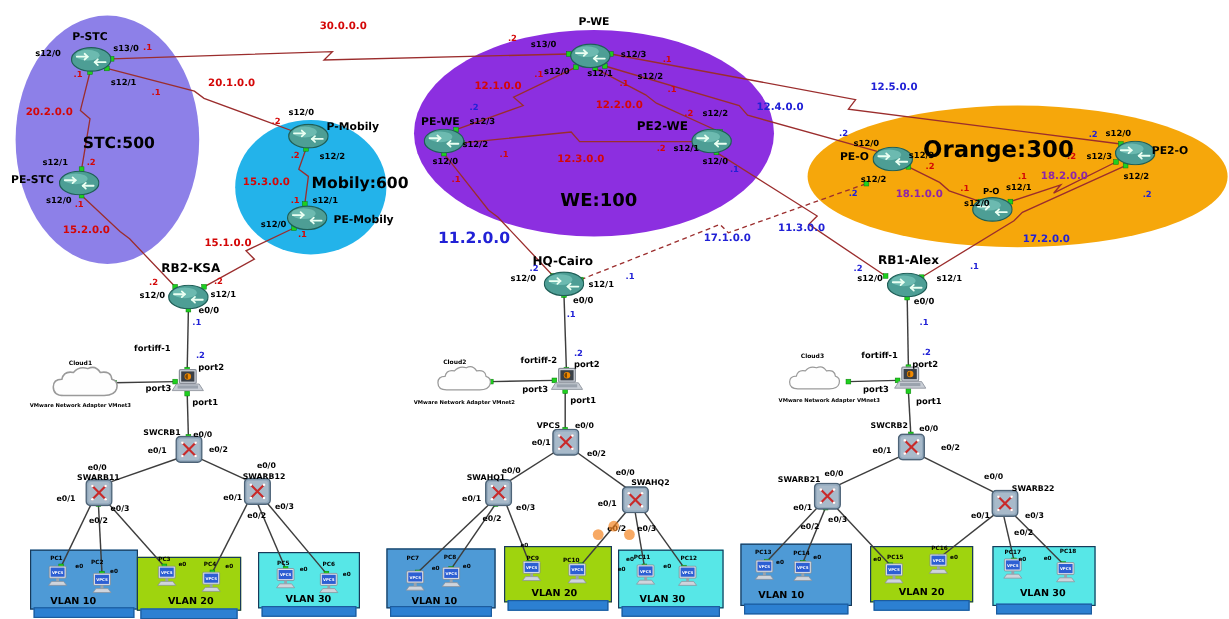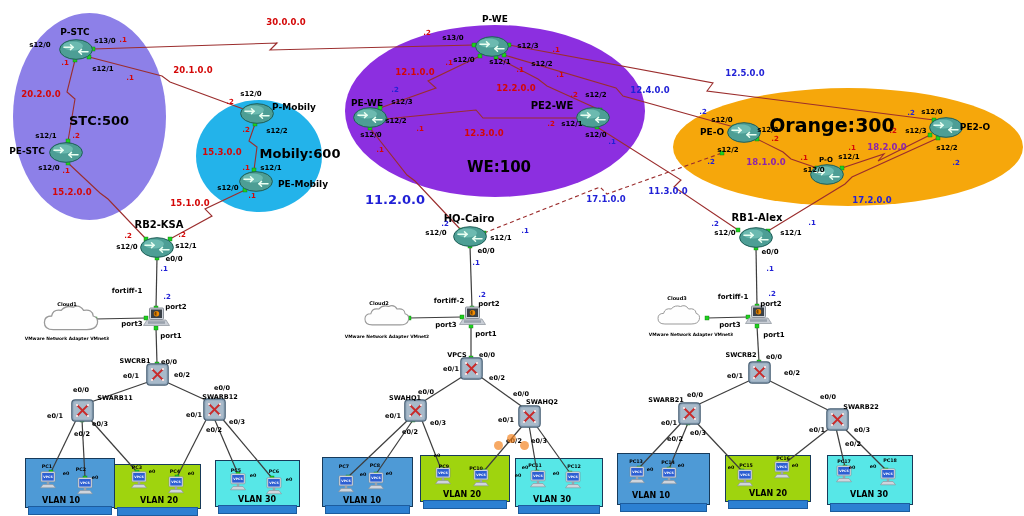--- a/index.html
+++ b/index.html
@@ -692,21 +692,21 @@
     <span class="lbl c-k" style="left: 67px; top: 304px; font-size: 5px;">Cloud1</span>
     <span class="lbl c-k" style="left: 379px; top: 303px; font-size: 5px;">Cloud2</span>
     <span class="lbl c-k" style="left: 677px; top: 298px; font-size: 5px;">Cloud3</span>
     <span class="lbl c-k" style="left: 67px; top: 339px; font-size: 4.4px;">VMware Network Adapter VMnet3</span>
     <span class="lbl c-k" style="left: 387px; top: 337px; font-size: 4.4px;">VMware Network Adapter VMnet2</span>
     <span class="lbl c-k" style="left: 691px; top: 335px; font-size: 4.4px;">VMware Network Adapter VMnet3</span>
     <span class="lbl c-k" style="left: 135px; top: 361px; font-size: 6.5px;">SWCRB1</span>
     <span class="lbl c-k" style="left: 169px; top: 362px; font-size: 6.5px;">e0/0</span>
     <span class="lbl c-k" style="left: 131px; top: 376px; font-size: 6.5px;">e0/1</span>
     <span class="lbl c-k" style="left: 182px; top: 375px; font-size: 6.5px;">e0/2</span>
-    <span class="lbl c-k" style="left: 82px; top: 398px; font-size: 6.5px; margin-left: 33px;">SWARB11</span>
+    <span class="lbl c-k" style="left: 82px; top: 398px; font-size: 6.5px;">SWARB11</span>
     <span class="lbl c-k" style="left: 81px; top: 390px; font-size: 6.5px;">e0/0</span>
     <span class="lbl c-k" style="left: 55px; top: 416px; font-size: 6.5px;">e0/1</span>
     <span class="lbl c-k" style="left: 82px; top: 434px; font-size: 6.5px;">e0/2</span>
     <span class="lbl c-k" style="left: 100px; top: 424px; font-size: 6.5px;">e0/3</span>
     <span class="lbl c-k" style="left: 220px; top: 397px; font-size: 6.5px;">SWARB12</span>
     <span class="lbl c-k" style="left: 222px; top: 388px; font-size: 6.5px;">e0/0</span>
     <span class="lbl c-k" style="left: 194px; top: 415px; font-size: 6.5px;">e0/1</span>
     <span class="lbl c-k" style="left: 214px; top: 430px; font-size: 6.5px;">e0/2</span>
     <span class="lbl c-k" style="left: 237px; top: 422px; font-size: 6.5px;">e0/3</span>
     <span class="lbl c-k" style="left: 457px; top: 355px; font-size: 6.5px;">VPCS</span>

